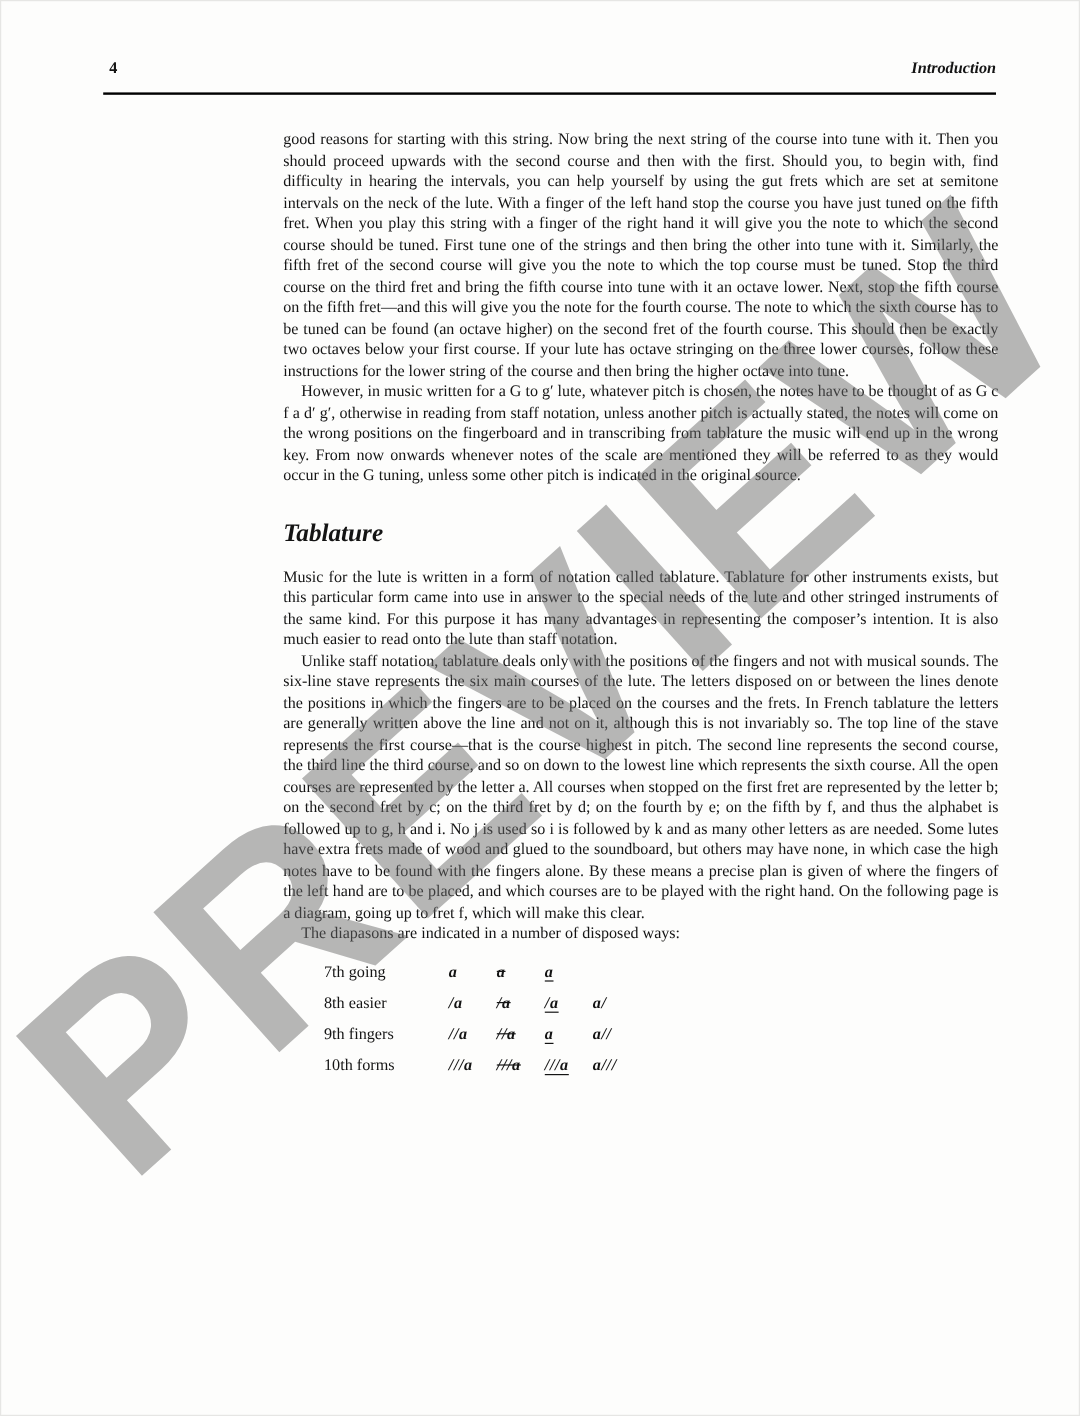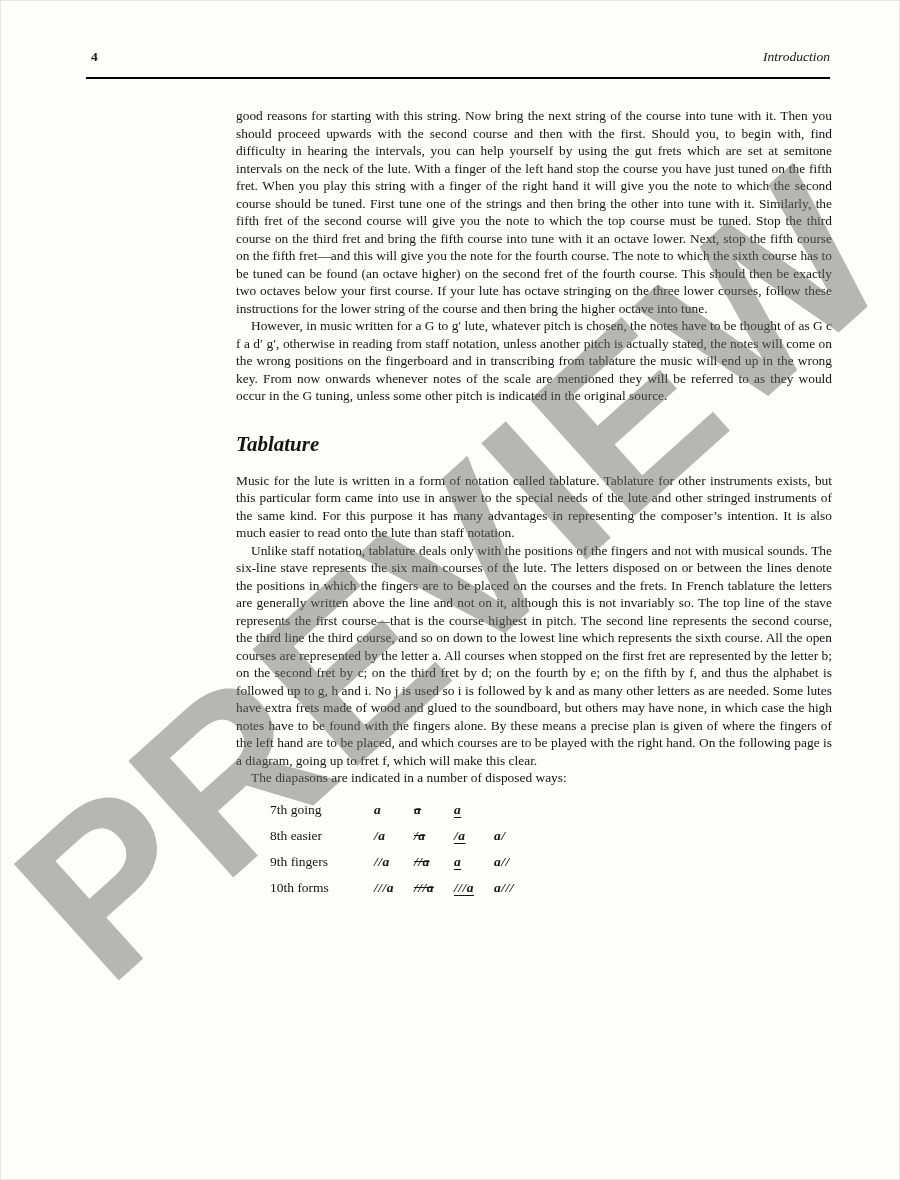--- a/index.html
+++ b/index.html
@@ -19,21 +19,21 @@
     top:44px; left:85px; right:69px;
     height:32px;
     border-bottom:2.5px solid #000;
   }
   .pagenum {
     position:absolute; left:5px; top:4px;
     font-size:13.5px; font-weight:600;
   }
   .running-title {
     position:absolute; right:0; top:4px;
-    font-size:13.5px; font-style:italic; font-weight:400;
+    font-size:13.5px; font-style:italic; font-weight:700;
   }
   
   .content {
     position:absolute;
     left:235px; top:106px; width:596px;
     font-size:13.4px; line-height:17.5px;
     text-align:justify;
   }
   .content p { margin:0; }
   .content p.indent { text-indent:15px; }

